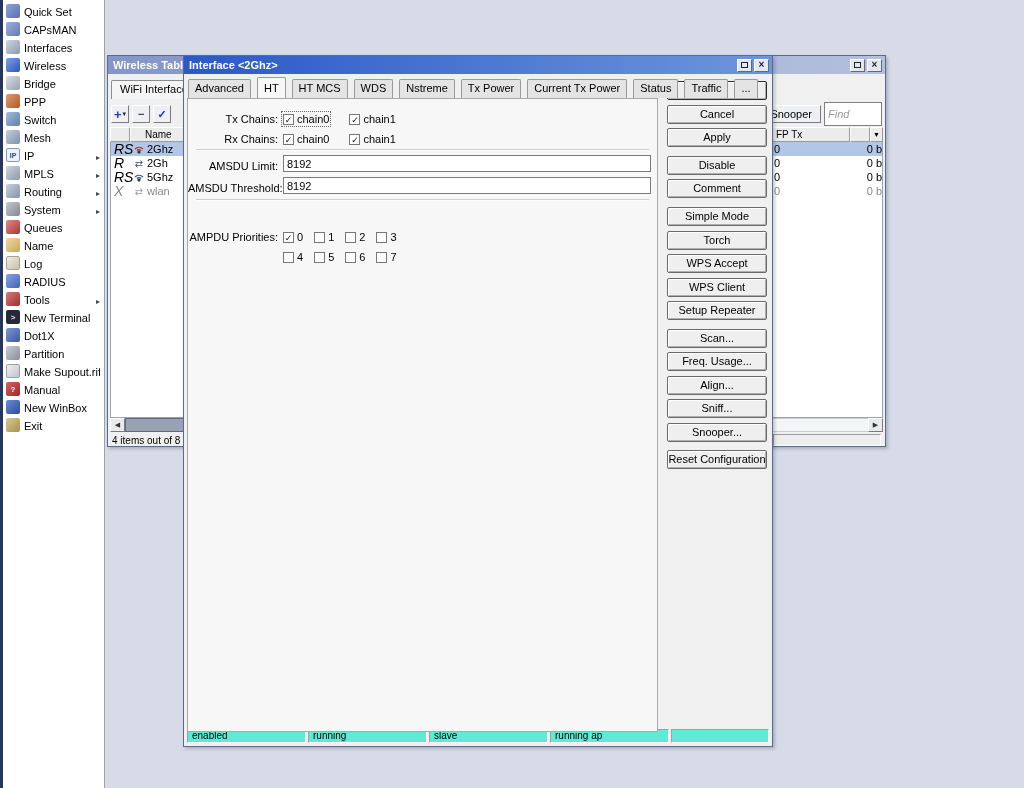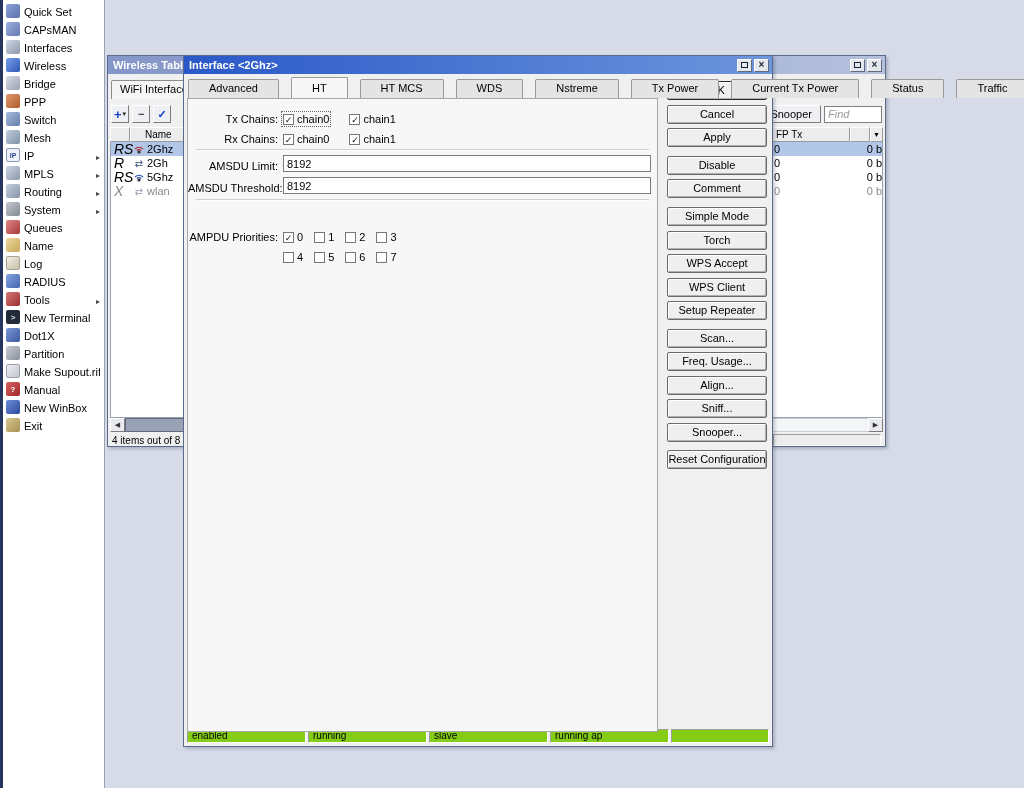--- a/index.html
+++ b/index.html
@@ -55,21 +55,21 @@
   .wt { left:107px; top:55px; width:779px; height:392px; z-index:2; }
   .wt-tab { position:absolute; left:3px; top:24px; height:19px; padding:2px 8px; background:#f5f5f5; border:1px solid #8c8c8c; border-bottom:none; border-radius:2px 2px 0 0; white-space:nowrap; }
   .wt-toolbar { position:absolute; left:3px; right:3px; top:48px; height:20px; display:flex; align-items:center; gap:3px; }
   .tb-btn { height:18px; min-width:18px; padding:0 2px; background:#eef0f3; border:1px solid; border-color:#fff #7c7c7c #7c7c7c #fff; display:flex; align-items:center; justify-content:center; cursor:default; }
   .tb-btn .plus { color:#1a40c8; font-size:13px; font-weight:bold; line-height:1; }
   .tb-btn .dd { font-size:7px; margin-left:1px; color:#222; }
   .tb-btn.minus { color:#444; font-weight:bold; }
   .tb-btn.check { color:#1a40c8; font-weight:bold; }
   .tb-right { margin-left:auto; display:flex; align-items:center; gap:3px; }
   .tb-btn.snooper { padding:0 8px; white-space:nowrap; }
-  .find-input { width:58px; height:17px; border:1px solid #808080; padding:0 3px; font-size:11px; font-family:"Liberation Sans",sans-serif; background:#fff;font-style:italic; }
+  .find-input { width:58px; height:24px; border:1px solid #808080; padding:0 3px; font-size:11px; font-family:"Liberation Sans",sans-serif; background:#fff;font-style:italic; }
   .find-input::placeholder { color:#9a9a9a; font-style:italic; }
 
   .wt-header { position:absolute; left:2px; right:2px; top:71px; height:15px; display:flex; font-size:10px; }
   .hcell { background:#ececec; border:1px solid; border-color:#fff #9a9a9a #9a9a9a #fff; height:15px; line-height:13px; padding:0 3px; white-space:nowrap; overflow:hidden; }
   .h-flags { width:20px; flex:none; }
   .h-name { width:140px; flex:none; padding-left:14px; }
   .h-spacer { flex:1; }
   .h-fptx { width:78px; flex:none; }
   .h-blank { width:20px; flex:none; }
   .h-dd { width:13px; flex:none; font-size:7px; text-align:center; line-height:13px; padding:0; }
@@ -90,38 +90,38 @@
   .wt-hscroll { position:absolute; left:2px; right:2px; top:362px; height:14px; display:flex; }
   .sc-btn { width:15px; flex:none; background:#e8eaee; border:1px solid; border-color:#fff #7c7c7c #7c7c7c #fff; font-size:7px; display:flex; align-items:center; justify-content:center; color:#333; }
   .sc-thumb { width:140px; flex:none; background:#98a2b4; border:1px solid #5f6a80; }
   .sc-track { flex:1; background:#f3f5f7; border-top:1px solid #c8ccd4; border-bottom:1px solid #c8ccd4; }
   .wt-footer { position:absolute; left:2px; right:2px; top:377px; height:14px; display:flex; align-items:center; font-size:10px; padding:0 2px; }
   .wt-footer-cell { margin-left:auto; width:108px; height:12px; background:#ededed; border:1px solid; border-color:#9a9a9a #fff #fff #9a9a9a; }
 
   
   .dlg { left:183px; top:55px; width:590px; height:692px; z-index:5; }
   .dlg-tabs { position:absolute; top:21px; left:4px; height:21px; display:flex; align-items:flex-end; z-index:3; }
-  .tab { height:19px; line-height:17px; padding:0 20px; background:#e4e4e4; border:1px solid #9a9a9a; border-bottom:none; border-radius:2px 2px 0 0; margin-right:12px; white-space:nowrap; cursor:default; }
+  .tab { height:19px; line-height:17px; padding:0 6px; background:#e4e4e4; border:1px solid #9a9a9a; border-bottom:none; border-radius:2px 2px 0 0; margin-right:6px; white-space:nowrap; cursor:default; }
   .tab.active { height:21px; line-height:20px; background:#f7f7f7; }
   .form-panel { position:absolute; left:3px; top:42px; width:471px; height:634px; background:#f7f7f7; border:1px solid #a8a8a8; z-index:2; }
   .frow { position:absolute; left:0; right:6px; height:18px; display:flex; align-items:flex-end; }
   .flabel { width:95px; flex:none; text-align:right; padding-right:5px; white-space:nowrap; }
   .fsep { position:absolute; left:8px; right:8px; height:2px; border-top:1px solid #cfcfcf; border-bottom:1px solid #fdfdfd; }
   .cb-item { display:flex; align-items:center; gap:3px; margin-right:20px; cursor:default; }
   .cb-item.narrow { margin-right:11px; }
   .cb-item.focused { outline:1px dotted #666; outline-offset:1px; }
   .cb { width:11px; height:11px; flex:none; background:#fff; border:1px solid #777; font-size:9px; line-height:10px; text-align:center; color:#111; }
   .ftext { flex:1; height:17px; background:#fff; border:1px solid #7b7b7b; padding:0 3px; font-size:11px; font-family:"Liberation Sans",sans-serif; }
   .fcombo { flex:1; height:17px; background:#fff; border:1px solid #7b7b7b; position:relative; display:flex; align-items:center; }
   .combo-text { padding-left:3px; }
   .combo-btn { position:absolute; right:0; top:0; width:15px; height:15px; background:#e9e9e9; border-left:1px solid #7b7b7b; font-size:7px; display:flex; align-items:center; justify-content:center; color:#222; }
   .dlg-btn { position:absolute; left:483px; width:100px; height:19px; background:#efefef; border:1px solid #6a6a6a; border-radius:2px; box-shadow:inset 1px 1px 0 #fff, inset -1px -1px 0 #b0b0b0; text-align:center; line-height:17px; white-space:nowrap; overflow:hidden; cursor:default; }
   .dlg-btn.default { border-color:#2a2a2a; }
   .dlg-status { position:absolute; left:3px; right:3px; bottom:3px; height:14px; display:flex; gap:2px; }
-  .st-cell { width:119px; flex:none; height:14px; background:#84cc16; border:1px solid; border-color:#9f9f9f #fff #fff #9f9f9f; font-size:10px; line-height:12px; padding:0 4px; white-space:nowrap; overflow:hidden; }
+  .st-cell { width:119px; flex:none; height:14px; background:#5eead4; border:1px solid; border-color:#9f9f9f #fff #fff #9f9f9f; font-size:10px; line-height:12px; padding:0 4px; white-space:nowrap; overflow:hidden; }
   .st-fill { flex:1; width:auto; }
 </style>
 </head>
 <body>
 
 <div class="stage">
   <div class="left-strip"></div>
 
   <div class="sidebar">
     <div class="sb-item">

